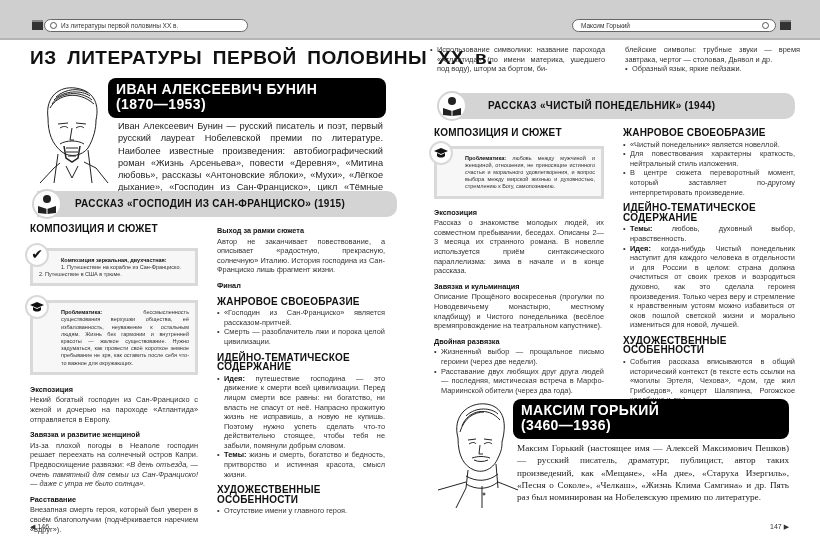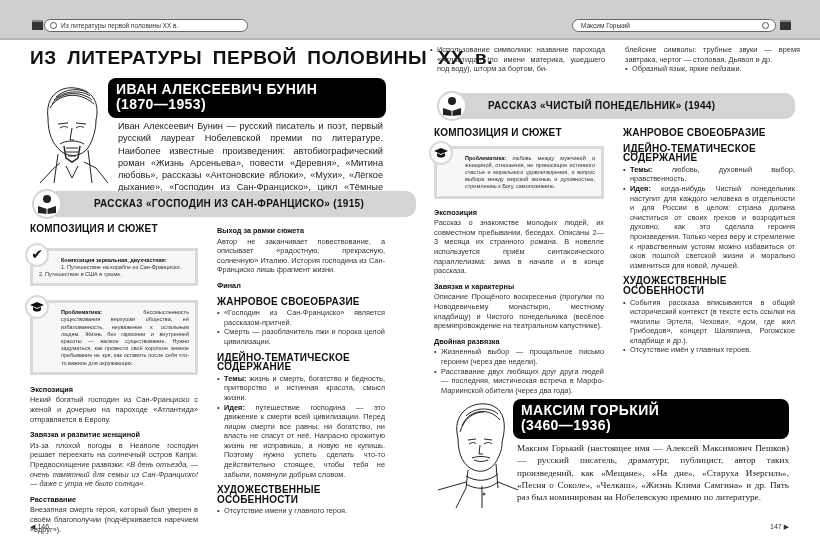--- a/index.html
+++ b/index.html
@@ -81,21 +81,21 @@
     <path d="M36 88 L42 100 L48 88"></path>
   </g>
 </svg>
 
 <div class="dark-banner" style="left:108px;top:78px;width:278px;height:40px;">
   <div>ИВАН АЛЕКСЕЕВИЧ БУНИН</div>
   <div>(1870—1953)</div>
 </div>
 <div class="bio" style="left:118px;top:120px;width:265px;">Иван Алексеевич Бунин — русский писатель и поэт, первый русский лауреат Нобелевской премии по литературе. Наиболее известные произведения: автобиографический роман «Жизнь Арсеньева», повести «Деревня», «Митина любовь», рассказы «Антоновские яблоки», «Мухи», «Лёгкое дыхание», «Господин из Сан-Франциско», цикл «Тёмные аллеи».</div>
 
-<div class="story-banner" style="left:56px;top:191px;width:360px;">
+<div class="story-banner" style="left:37px;top:191px;width:360px;">
   <span style="padding-left:10px;">РАССКАЗ «ГОСПОДИН ИЗ САН-ФРАНЦИСКО» (1915)</span>
 </div>
 <div class="story-icon" style="left:32px;top:189px;">
   <svg width="22" height="20" viewBox="0 0 22 20">
       <circle cx="11" cy="5" r="4" fill="#222"></circle>
       <path d="M2 12 L11 15 L20 12 L20 19 L11 20 L2 19 Z" fill="#222"></path>
       <path d="M11 15 L11 20" stroke="#fff" stroke-width="1"></path>
     </svg>
 </div>
 
@@ -128,22 +128,22 @@
   <div class="sub">Выход за рамки сюжета</div>
   <p>Автор не заканчивает повествование, а описывает «радостную, прекрасную, солнечную» Италию. История господина из Сан-Франциско лишь фрагмент жизни.</p>
   <div class="sub">Финал</div>
   <div class="sect">ЖАНРОВОЕ СВОЕОБРАЗИЕ</div>
   <ul>
     <li>«Господин из Сан-Франциско» является рассказом-притчей.</li>
     <li>Смерть — разоблачитель лжи и порока целой цивилизации.</li>
   </ul>
   <div class="sect">ИДЕЙНО-ТЕМАТИЧЕСКОЕ СОДЕРЖАНИЕ</div>
   <ul>
+    <li><b>Идея:</b> <span>путешествие господина — это движение к смерти всей цивилизации. Перед лицом смерти все равны: ни богатство, ни власть не спасут от неё. Напрасно прожитую жизнь не исправишь, а новую не купишь. Поэтому нужно успеть сделать что-то действительно стоящее, чтобы тебя не забыли, помянули добрым словом.</span></li>
     <li><b>Темы:</b> <span>жизнь и смерть, богатство и бедность, притворство и истинная красота, смысл жизни.</span></li>
-    <li><b>Идея:</b> <span>путешествие господина — это движение к смерти всей цивилизации. Перед лицом смерти все равны: ни богатство, ни власть не спасут от неё. Напрасно прожитую жизнь не исправишь, а новую не купишь. Поэтому нужно успеть сделать что-то действительно стоящее, чтобы тебя не забыли, помянули добрым словом.</span></li>
   </ul>
   <div class="sect">ХУДОЖЕСТВЕННЫЕ ОСОБЕННОСТИ</div>
   <ul>
     <li>Отсутствие имени у главного героя.</li>
   </ul>
 </div>
 
 <div class="col" style="left:430px;top:45px;width:175px;">
   <ul>
       <li>Использование символики: название парохода «Атлантида» (по имени материка, ушедшего под воду), шторм за бортом, би-</li>
@@ -173,31 +173,36 @@
     <div class="ico">
       <svg width="14" height="10" viewBox="0 0 14 10">
           <path d="M0 3 L7 0 L14 3 L7 6 Z" fill="#111"></path>
           <path d="M3 5 L3 8 C5 10 9 10 11 8 L11 5 L7 7 Z" fill="#111"></path>
         </svg>
     </div>
     <p style="text-align:justify;padding-left:22px;"><b>Проблематика:</b> <span>любовь между мужчиной и женщиной, отношения, не приносящие истинного счастья и морального удовлетворения, и вопрос выбора между мирской жизнью и духовностью, стремлению к Богу, самопознанию.</span></p>
   </div>
   <div class="sub" style="margin-top:9px;">Экспозиция</div>
   <p>Рассказ о знакомстве молодых людей, их совместном пребывании, беседах. Описаны 2—3 месяца их странного романа. В новелле используется приём синтаксического параллелизма: зима в начале и в конце рассказа.</p>
-  <div class="sub">Завязка и характерны</div>
+  <div class="sub">Завязка и кульминация</div>
   <p>Описание Прощёного воскресенья (прогулки по Новодевичьему монастырю, местному кладбищу) и Чистого понедельника (весёлое времяпровождение на театральном капустнике).</p>
   <div class="sub">Двойная развязка</div>
   <ul>
     <li>Жизненный выбор — прощальное письмо героини (через две недели).</li>
     <li>Расставание двух любящих друг друга людей — последняя, мистическая встреча в Марфо-Мариинской обители (через два года).</li>
   </ul>
 </div>
 
 <div class="col" style="left:623px;top:122px;width:172px;">
   <div class="sect">ЖАНРОВОЕ СВОЕОБРАЗИЕ</div>
+  <ul>
+    <li>«Чистый понедельник» является новеллой.</li>
+    <li>Для повествования характерны краткость, нейтральный стиль изложения.</li>
+    <li>В центре сюжета переворотный момент, который заставляет по-другому интерпретировать произведение.</li>
+  </ul>
   <div class="sect">ИДЕЙНО-ТЕМАТИЧЕСКОЕ СОДЕРЖАНИЕ</div>
   <ul>
     <li><b>Темы:</b> <span>любовь, духовный выбор, нравственность.</span></li>
     <li><b>Идея:</b> <span>когда-нибудь Чистый понедельник наступит для каждого человека в отдельности и для России в целом: страна должна очиститься от своих грехов и возродиться духовно, как это сделала героиня произведения. Только через веру и стремление к нравственным устоям можно избавиться от оков пошлой светской жизни и морально измениться для новой, лучшей.</span></li>
   </ul>
   <div class="sect">ХУДОЖЕСТВЕННЫЕ ОСОБЕННОСТИ</div>
   <ul>
     <li>События рассказа вписываются в общий исторический контекст (в тексте есть ссылки на «могилы Эртеля, Чехова», «дом, где жил Грибоедов», концерт Шаляпина, Рогожское кладбище и др.).</li>
     <li>Отсутствие имён у главных героев.</li>
   </ul>

